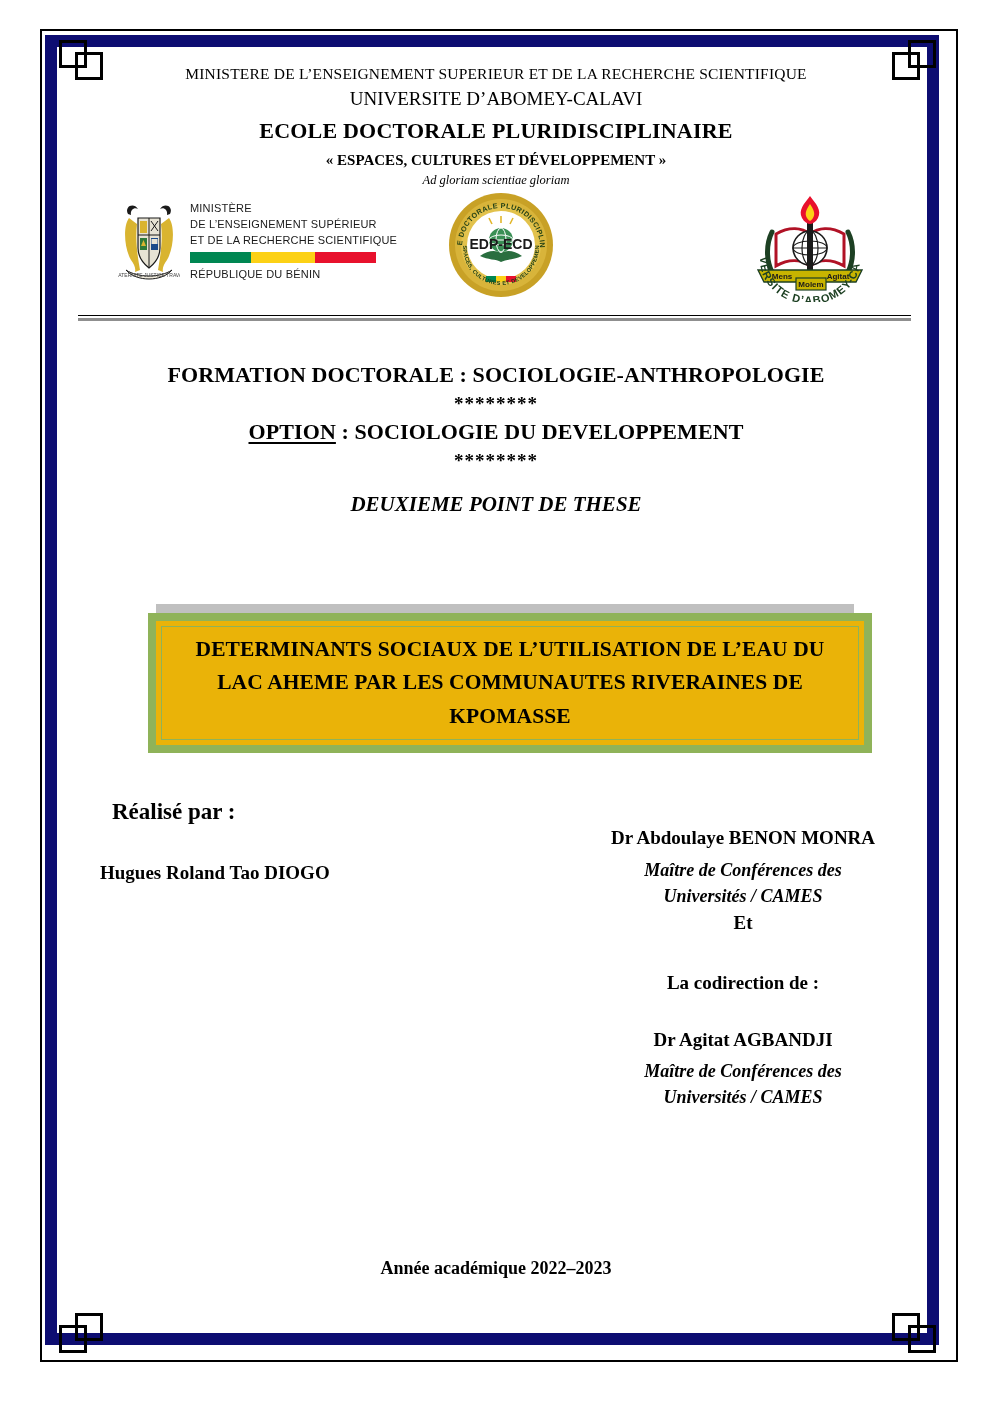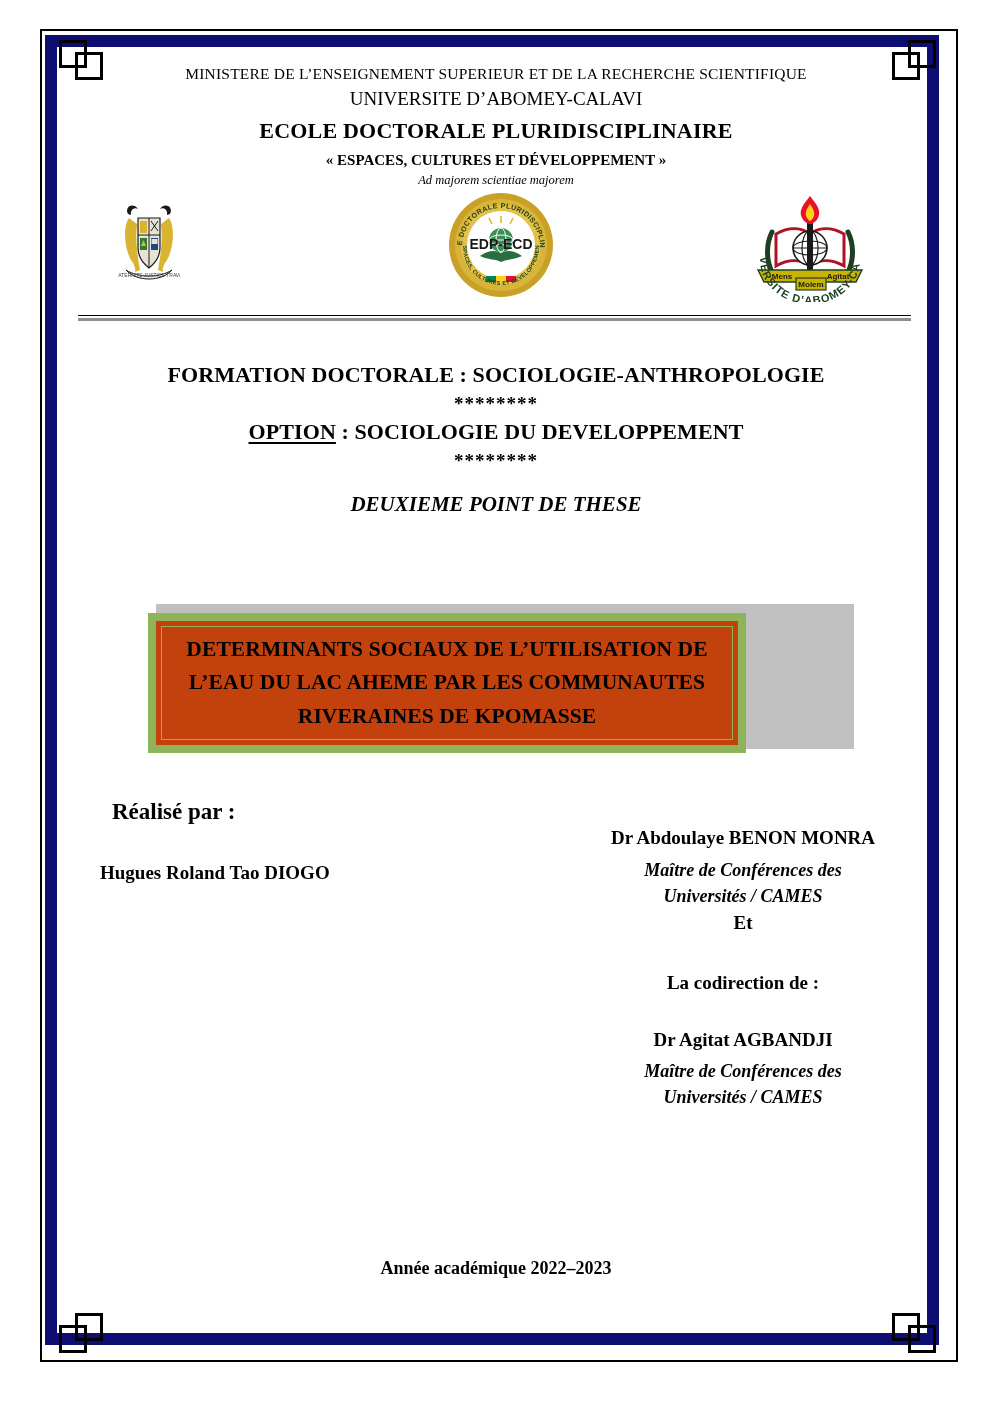--- a/index.html
+++ b/index.html
@@ -176,22 +176,22 @@
   }
   .title-shadow {
     position: absolute;
     left: 8px; top: 0px;
     width: 698px; height: 145px;
     background: #c0c0c0;
   }
   .title-box {
     position: absolute;
     left: 0px; top: 9px;
-    width: 598px; height: 140px;
-    background: #c2410c;
+    width: 724px; height: 140px;
+    background: #eab308;
     border: 8px solid #8fb359;
     box-sizing: border-box;
   }
   .title-inner {
     position: absolute;
     left: 5px; top: 5px; right: 5px; bottom: 5px;
     border: 1px solid #8fb359;
     box-sizing: border-box;
     display: flex;
     align-items: center;
@@ -287,21 +287,21 @@
   <div class="knot" style="left:75px; top:1313px; width:28px; height:28px;"></div>
 
   <div class="knot" style="left:908px; top:1325px; width:28px; height:28px;"></div>
   <div class="knot" style="left:892px; top:1313px; width:28px; height:28px;"></div>
 
   <div class="header">
     <div class="h-ministry">MINISTERE DE L’ENSEIGNEMENT SUPERIEUR ET DE LA RECHERCHE SCIENTIFIQUE</div>
     <div class="h-univ">UNIVERSITE D’ABOMEY-CALAVI</div>
     <div class="h-ecole">ECOLE DOCTORALE PLURIDISCIPLINAIRE</div>
     <div class="h-espaces">« ESPACES, CULTURES ET DÉVELOPPEMENT »</div>
-    <div class="h-devise">Ad majorem  scientiae  majorem</div>
+    <div class="h-devise">Ad gloriam  scientiae  gloriam</div>
   </div>
 
   <div class="logos">
 
     <div class="logo-left">
       <div class="coat">
         <svg viewBox="0 0 62 88" width="62" height="88" aria-hidden="true">
 
           <path d="M10 16 C6 8, 16 4, 20 11 C17 9, 12 11, 13 17 Z" fill="#1a1a1a"></path>
           <path d="M52 16 C56 8, 46 4, 42 11 C45 9, 50 11, 49 17 Z" fill="#1a1a1a"></path>
@@ -319,20 +319,31 @@
               <line x1="40" y1="23" x2="33" y2="33"></line>
           </g>
           <path d="M22 40 h7 v12 h-7 z" fill="#2f7a3a"></path>
           <path d="M25.5 42 l2.5 6 h-5 z" fill="#d9b430"></path>
           <path d="M33 40 h7 v12 h-7 z" fill="#1a4a8a"></path>
           <path d="M33.5 41 h6 v5 h-6 z" fill="#e7e3d4"></path>
 
           <path d="M8 72 C20 80, 42 80, 54 72 C44 84, 18 84, 8 72 Z" fill="#efeadc" stroke="#1a1a1a" stroke-width="1"></path>
           <text x="31" y="79" font-size="5" text-anchor="middle" fill="#444" font-family="'Liberation Sans',sans-serif">FRATERNITE  JUSTICE  TRAVAIL</text>
         </svg>
+      </div>
+      <div class="ministry-wordmark">
+        <div>MINISTÈRE</div>
+        <div>DE L’ENSEIGNEMENT SUPÉRIEUR</div>
+        <div>ET DE LA RECHERCHE SCIENTIFIQUE</div>
+        <div class="flagbar">
+          <i class="g"></i>
+            <i class="y"></i>
+            <i class="r"></i>
+        </div>
+        <div>RÉPUBLIQUE DU BÉNIN</div>
       </div>
     </div>
 
     <div class="logo-center">
       <svg viewBox="0 0 110 110" width="110" height="110" aria-hidden="true">
         <defs>
           <path id="arcTop" d="M 16,57 A 39,39 0 0 1 94,57"></path>
           <path id="arcBot" d="M 17,57 A 38,38 0 0 0 93,57"></path>
         </defs>
         <circle cx="55" cy="55" r="52" fill="#c8a126"></circle>

